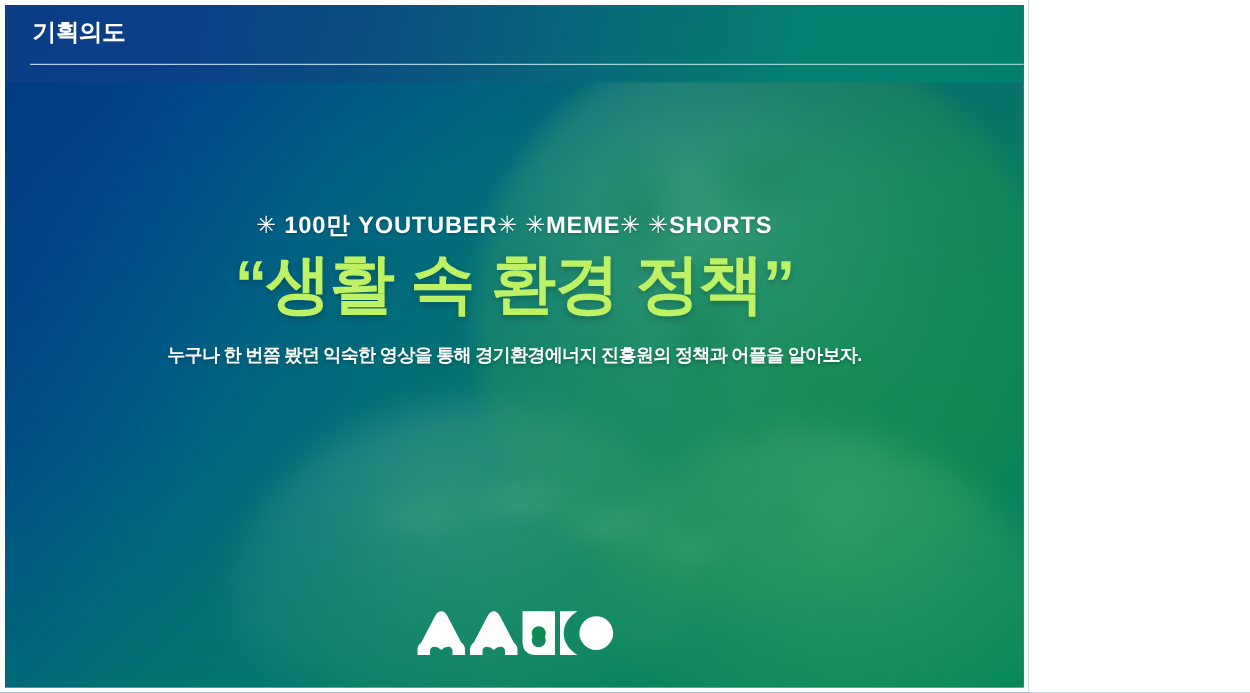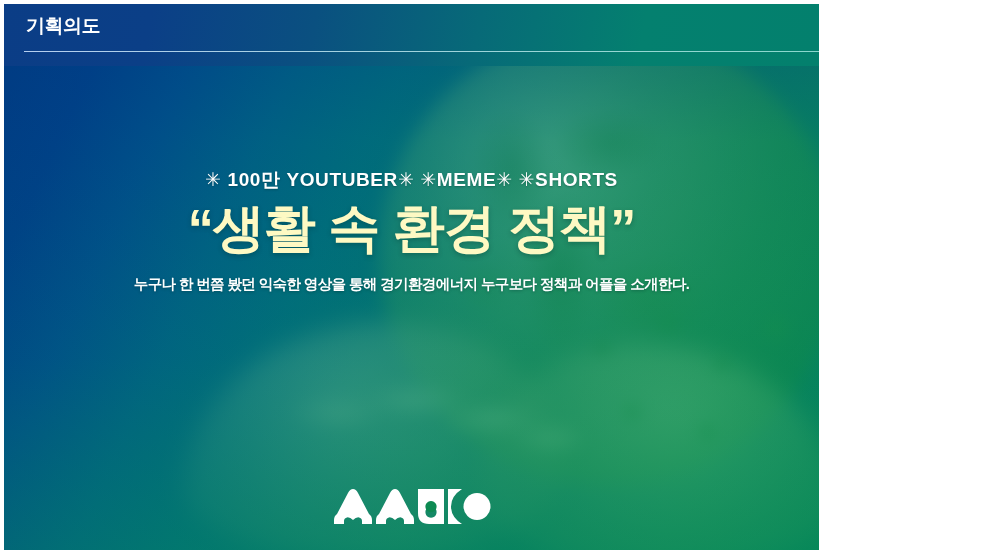--- a/index.html
+++ b/index.html
@@ -190,21 +190,21 @@
     color: #ffffff;
     font-size: 19px;
     font-weight: bold;
     letter-spacing: 0.6px;
     white-space: nowrap;
     text-shadow: 0 1px 2px rgba(0,40,40,0.35);
   }
 
   .headline {
     margin-top: 7px;
-    color: #fef9c3;
+    color: #bef264;
     font-size: 52px;
     font-weight: bold;
     line-height: 1.08;
     letter-spacing: -1px;
     text-align: center;
     white-space: nowrap;
     text-shadow: 0 2px 5px rgba(0,40,40,0.30);
   }
   .headline .line2 {
     display: block;
@@ -254,21 +254,21 @@
     <div class="header-rule"></div>
   </div>
 
   <div class="hero">
     <div class="eyebrow">✳ 100만 YOUTUBER✳ ✳MEME✳ ✳SHORTS</div>
 
     <div class="headline">
       <span>“생활 속 환경 정책”</span>
     </div>
 
-    <div class="subcopy">누구나 한 번쯤 봤던 익숙한 영상을 통해 경기환경에너지 누구보다 정책과 어플을 소개한다.</div>
+    <div class="subcopy">누구나 한 번쯤 봤던 익숙한 영상을 통해 경기환경에너지 진흥원의 정책과 어플을 알아보자.</div>
   </div>
 
   <div class="logo">
     <svg viewBox="0 0 160 48" width="160" height="48" aria-hidden="true">
       <g fill="#ffffff">
 
         <path d="M2 44 L2 40 Q2 36 5 34 L16 13 Q18 9 21 9 Q24 9 26 13 L37 34 Q40 36 40 40 L40 44 L30 44 L30 41 Q30 38 27 37.4 Q24 37 21 40 Q18 37 15 37.4 Q12 38 12 41 L12 44 Z"></path>
 
         <path d="M44 44 L44 40 Q44 36 47 34 L58 13 Q60 9 63 9 Q66 9 68 13 L79 34 Q82 36 82 40 L82 44 L72 44 L72 41 Q72 38 69 37.4 Q66 37 63 40 Q60 37 57 37.4 Q54 38 54 41 L54 44 Z"></path>
 

